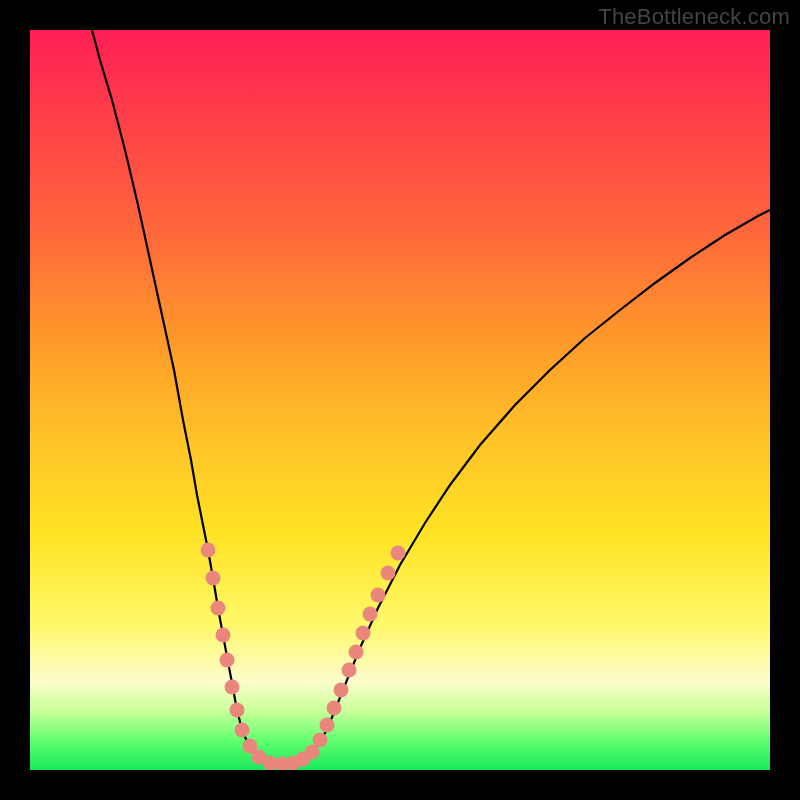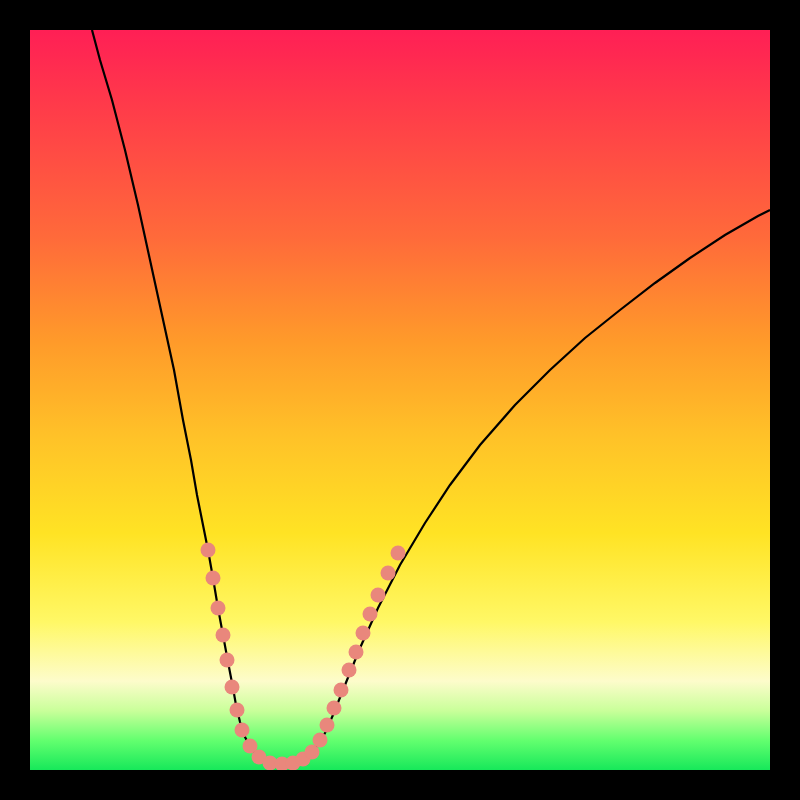--- a/index.html
+++ b/index.html
@@ -67,20 +67,21 @@
   }
   .dot {
     fill: #e9877c;
     stroke: none;
   }
 </style>
 </head>
 <body>
 
 <div class="outer">
+  <div class="watermark">TheBottleneck.com</div>
 
   <div class="plot-area">
     <div class="gradient-bg"></div>
     <svg class="curve" viewBox="0 0 740 740" preserveAspectRatio="none">
       <path id="curve-path" class="curve-path" d="M 62 0 L 70 30 L 82 70 L 95 120 L 108 175 L 120 230 L 132 285 L 144 340 L 153 390 L 161 430 L 167 465 L 173 495 L 178 520 L 183 548 L 188 578 L 193 605 L 198 632 L 203 658 L 206 675 L 210 692 L 215 707 L 221 718 L 228 726 L 236 731 L 247 734 L 260 734 L 270 731 L 278 726 L 287 716 L 295 703 L 303 685 L 315 655 L 330 618 L 348 578 L 370 535 L 395 493 L 420 455 L 450 415 L 485 375 L 520 340 L 555 308 L 590 280 L 625 253 L 660 228 L 695 205 L 728 186 L 740 180"></path>
       <g id="dots-group">
           <circle cx="178" cy="520" r="7.5" class="dot"></circle>
           <circle cx="183" cy="548" r="7.5" class="dot"></circle>
           <circle cx="188" cy="578" r="7.5" class="dot"></circle>
           <circle cx="193" cy="605" r="7.5" class="dot"></circle>

